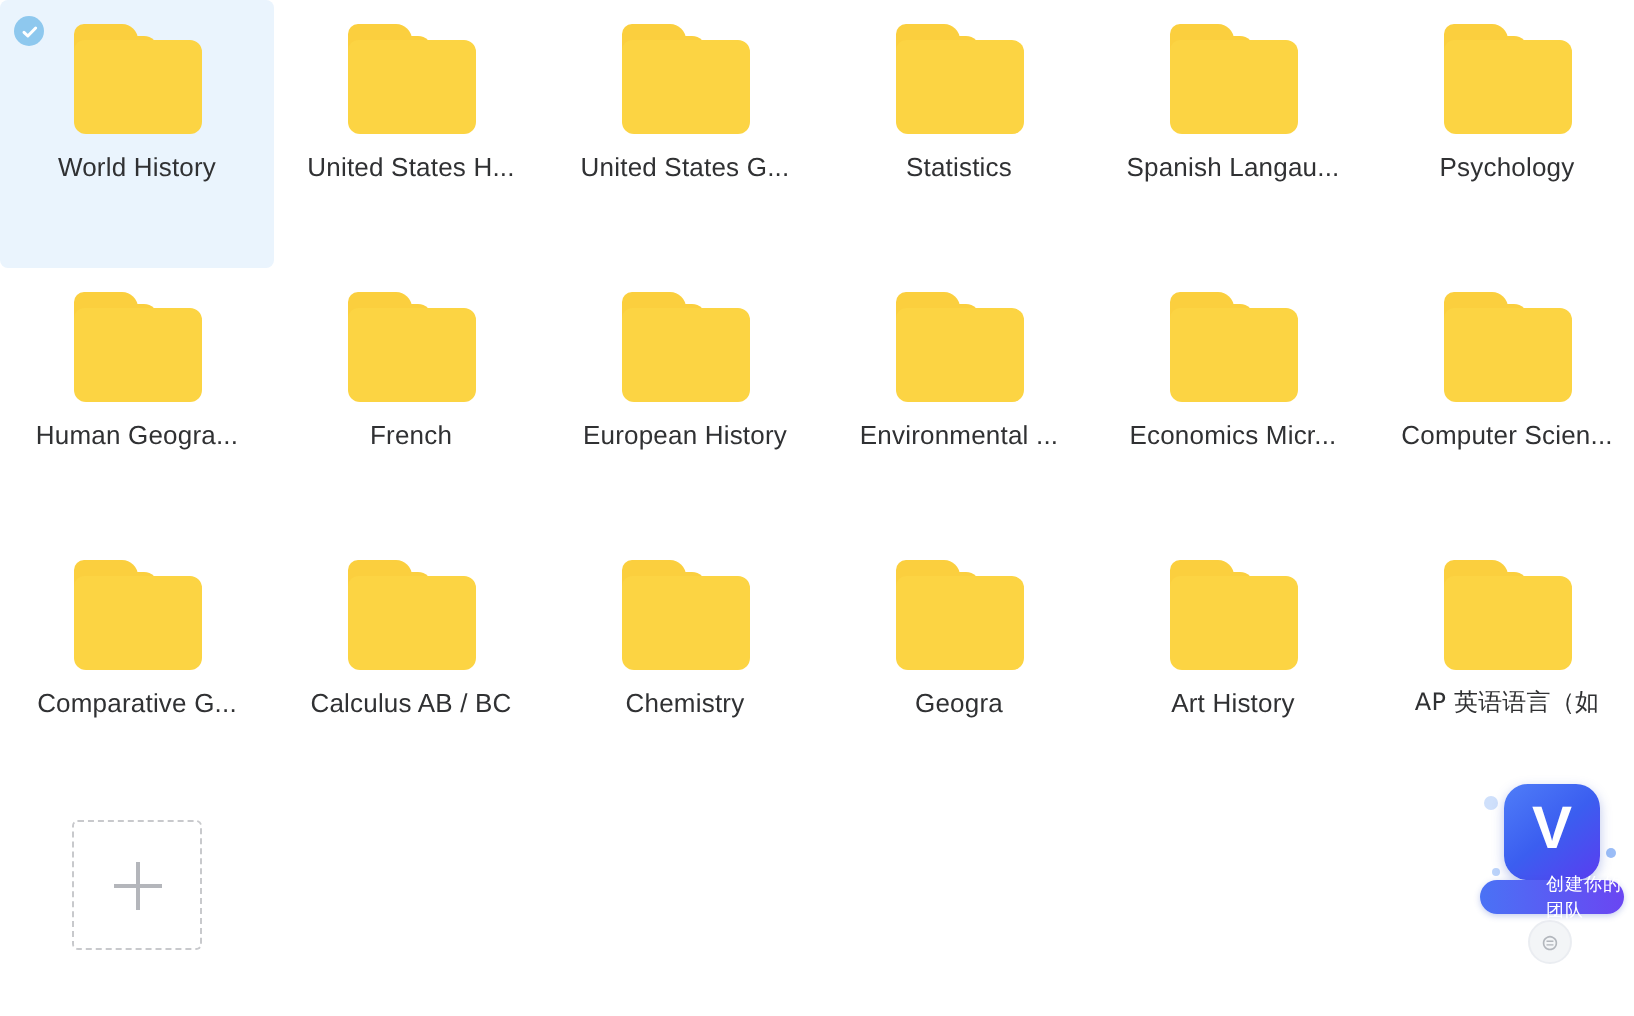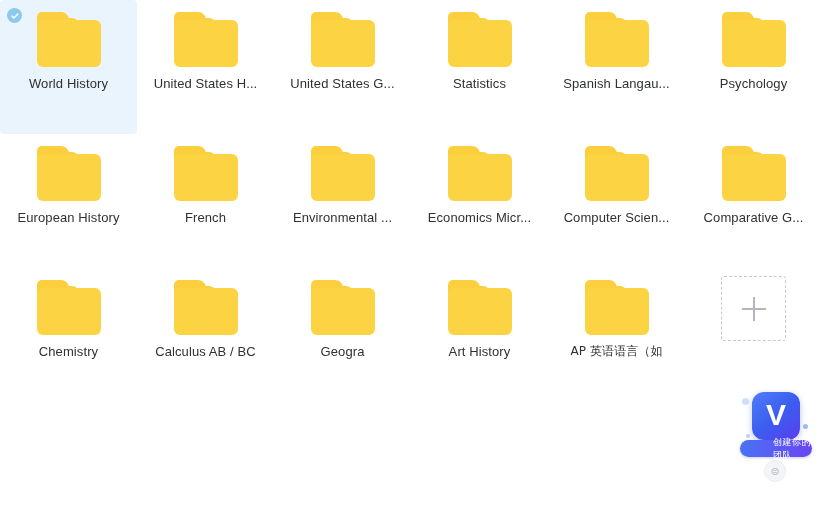--- a/index.html
+++ b/index.html
@@ -281,36 +281,44 @@
           <span class="body"></span>
         </div>
         <div class="label">Psychology</div>
       </div>
       <div class="cell">
         <div class="folder">
           <span class="tab"></span>
           <span class="lip"></span>
           <span class="body"></span>
         </div>
+        <div class="label">Human Geogra...</div>
+      </div>
+      <div class="cell">
+        <div class="folder">
+          <span class="tab"></span>
+          <span class="lip"></span>
+          <span class="body"></span>
+        </div>
+        <div class="label">French</div>
+      </div>
+      <div class="cell">
+        <div class="folder">
+          <span class="tab"></span>
+          <span class="lip"></span>
+          <span class="body"></span>
+        </div>
         <div class="label">European History</div>
       </div>
       <div class="cell">
         <div class="folder">
           <span class="tab"></span>
           <span class="lip"></span>
           <span class="body"></span>
         </div>
-        <div class="label">French</div>
-      </div>
-      <div class="cell">
-        <div class="folder">
-          <span class="tab"></span>
-          <span class="lip"></span>
-          <span class="body"></span>
-        </div>
         <div class="label">Environmental ...</div>
       </div>
       <div class="cell">
         <div class="folder">
           <span class="tab"></span>
           <span class="lip"></span>
           <span class="body"></span>
         </div>
         <div class="label">Economics Micr...</div>
       </div>
@@ -329,29 +337,29 @@
           <span class="body"></span>
         </div>
         <div class="label">Comparative G...</div>
       </div>
       <div class="cell">
         <div class="folder">
           <span class="tab"></span>
           <span class="lip"></span>
           <span class="body"></span>
         </div>
+        <div class="label">Calculus AB / BC</div>
+      </div>
+      <div class="cell">
+        <div class="folder">
+          <span class="tab"></span>
+          <span class="lip"></span>
+          <span class="body"></span>
+        </div>
         <div class="label">Chemistry</div>
-      </div>
-      <div class="cell">
-        <div class="folder">
-          <span class="tab"></span>
-          <span class="lip"></span>
-          <span class="body"></span>
-        </div>
-        <div class="label">Calculus AB / BC</div>
       </div>
       <div class="cell">
         <div class="folder">
           <span class="tab"></span>
           <span class="lip"></span>
           <span class="body"></span>
         </div>
         <div class="label">Geogra</div>
       </div>
       <div class="cell">

